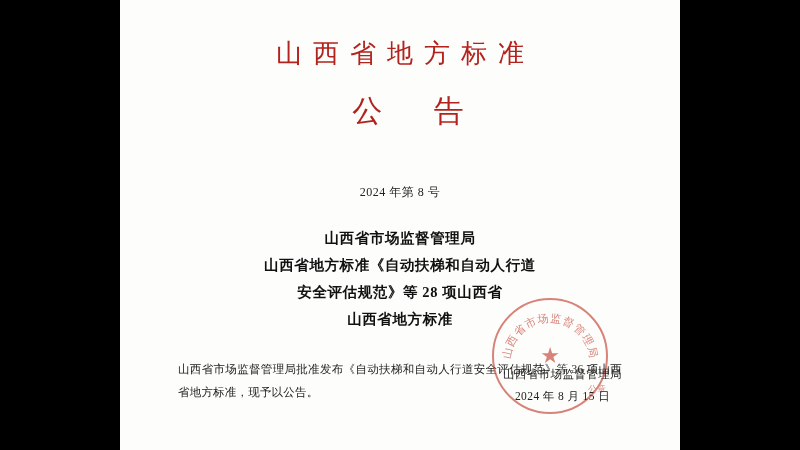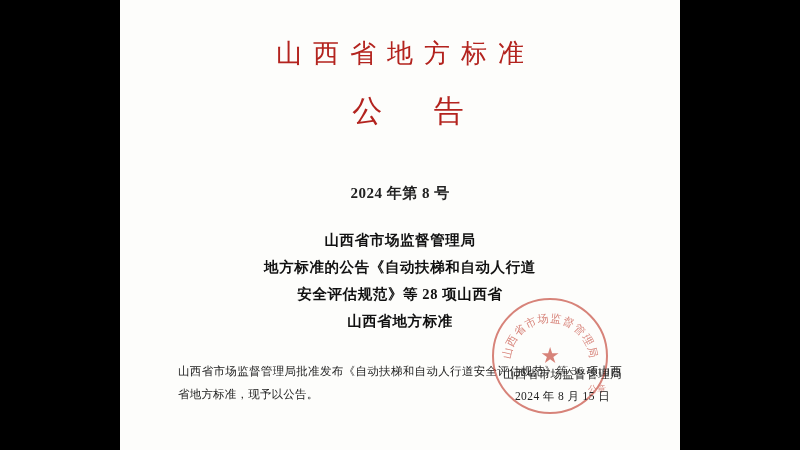--- a/index.html
+++ b/index.html
@@ -45,25 +45,24 @@
     color: #b3231e;
     font-size: 30px;
     letter-spacing: 22px;
     font-weight: 400;
     margin-top: 22px;
     padding-left: 38px;
     font-family: "Liberation Serif", serif;
   }
   .doc-no {
     text-align: center;
-    font-size: 15px;
+    font-size: 12px;
     color: #222;
     margin-top: 52px;
     letter-spacing: 0.5px;
-    font-weight: bold;
   }
   .headline {
     text-align: center;
     margin-top: 24px;
     color: #111;
     font-size: 14.5px;
     font-weight: bold;
     line-height: 1.85;
     letter-spacing: 0.6px;
   }
@@ -142,21 +141,21 @@
 
     <div class="letterhead">
       <div class="lh-title">山西省地方标准</div>
       <div class="lh-sub">公  告</div>
     </div>
 
     <div class="doc-no">2024 年第 8 号</div>
 
     <div class="headline">
       <div>山西省市场监督管理局</div>
-      <div>地方标准的公告《自动扶梯和自动人行道</div>
+      <div>山西省地方标准《自动扶梯和自动人行道</div>
       <div>安全评估规范》等 28 项山西省</div>
       <div>山西省地方标准</div>
     </div>
 
     <div class="body-text">山西省市场监督管理局批准发布《自动扶梯和自动人行道安全评估规范》等 36 项山西省地方标准，现予以公告。</div>
 
     <div class="seal">
       <svg class="seal-arc" viewBox="0 0 112 112">
         <defs>
           <path id="sealcurve" d="M 16,62 A 40,40 0 0 1 96,62" fill="none"></path>

